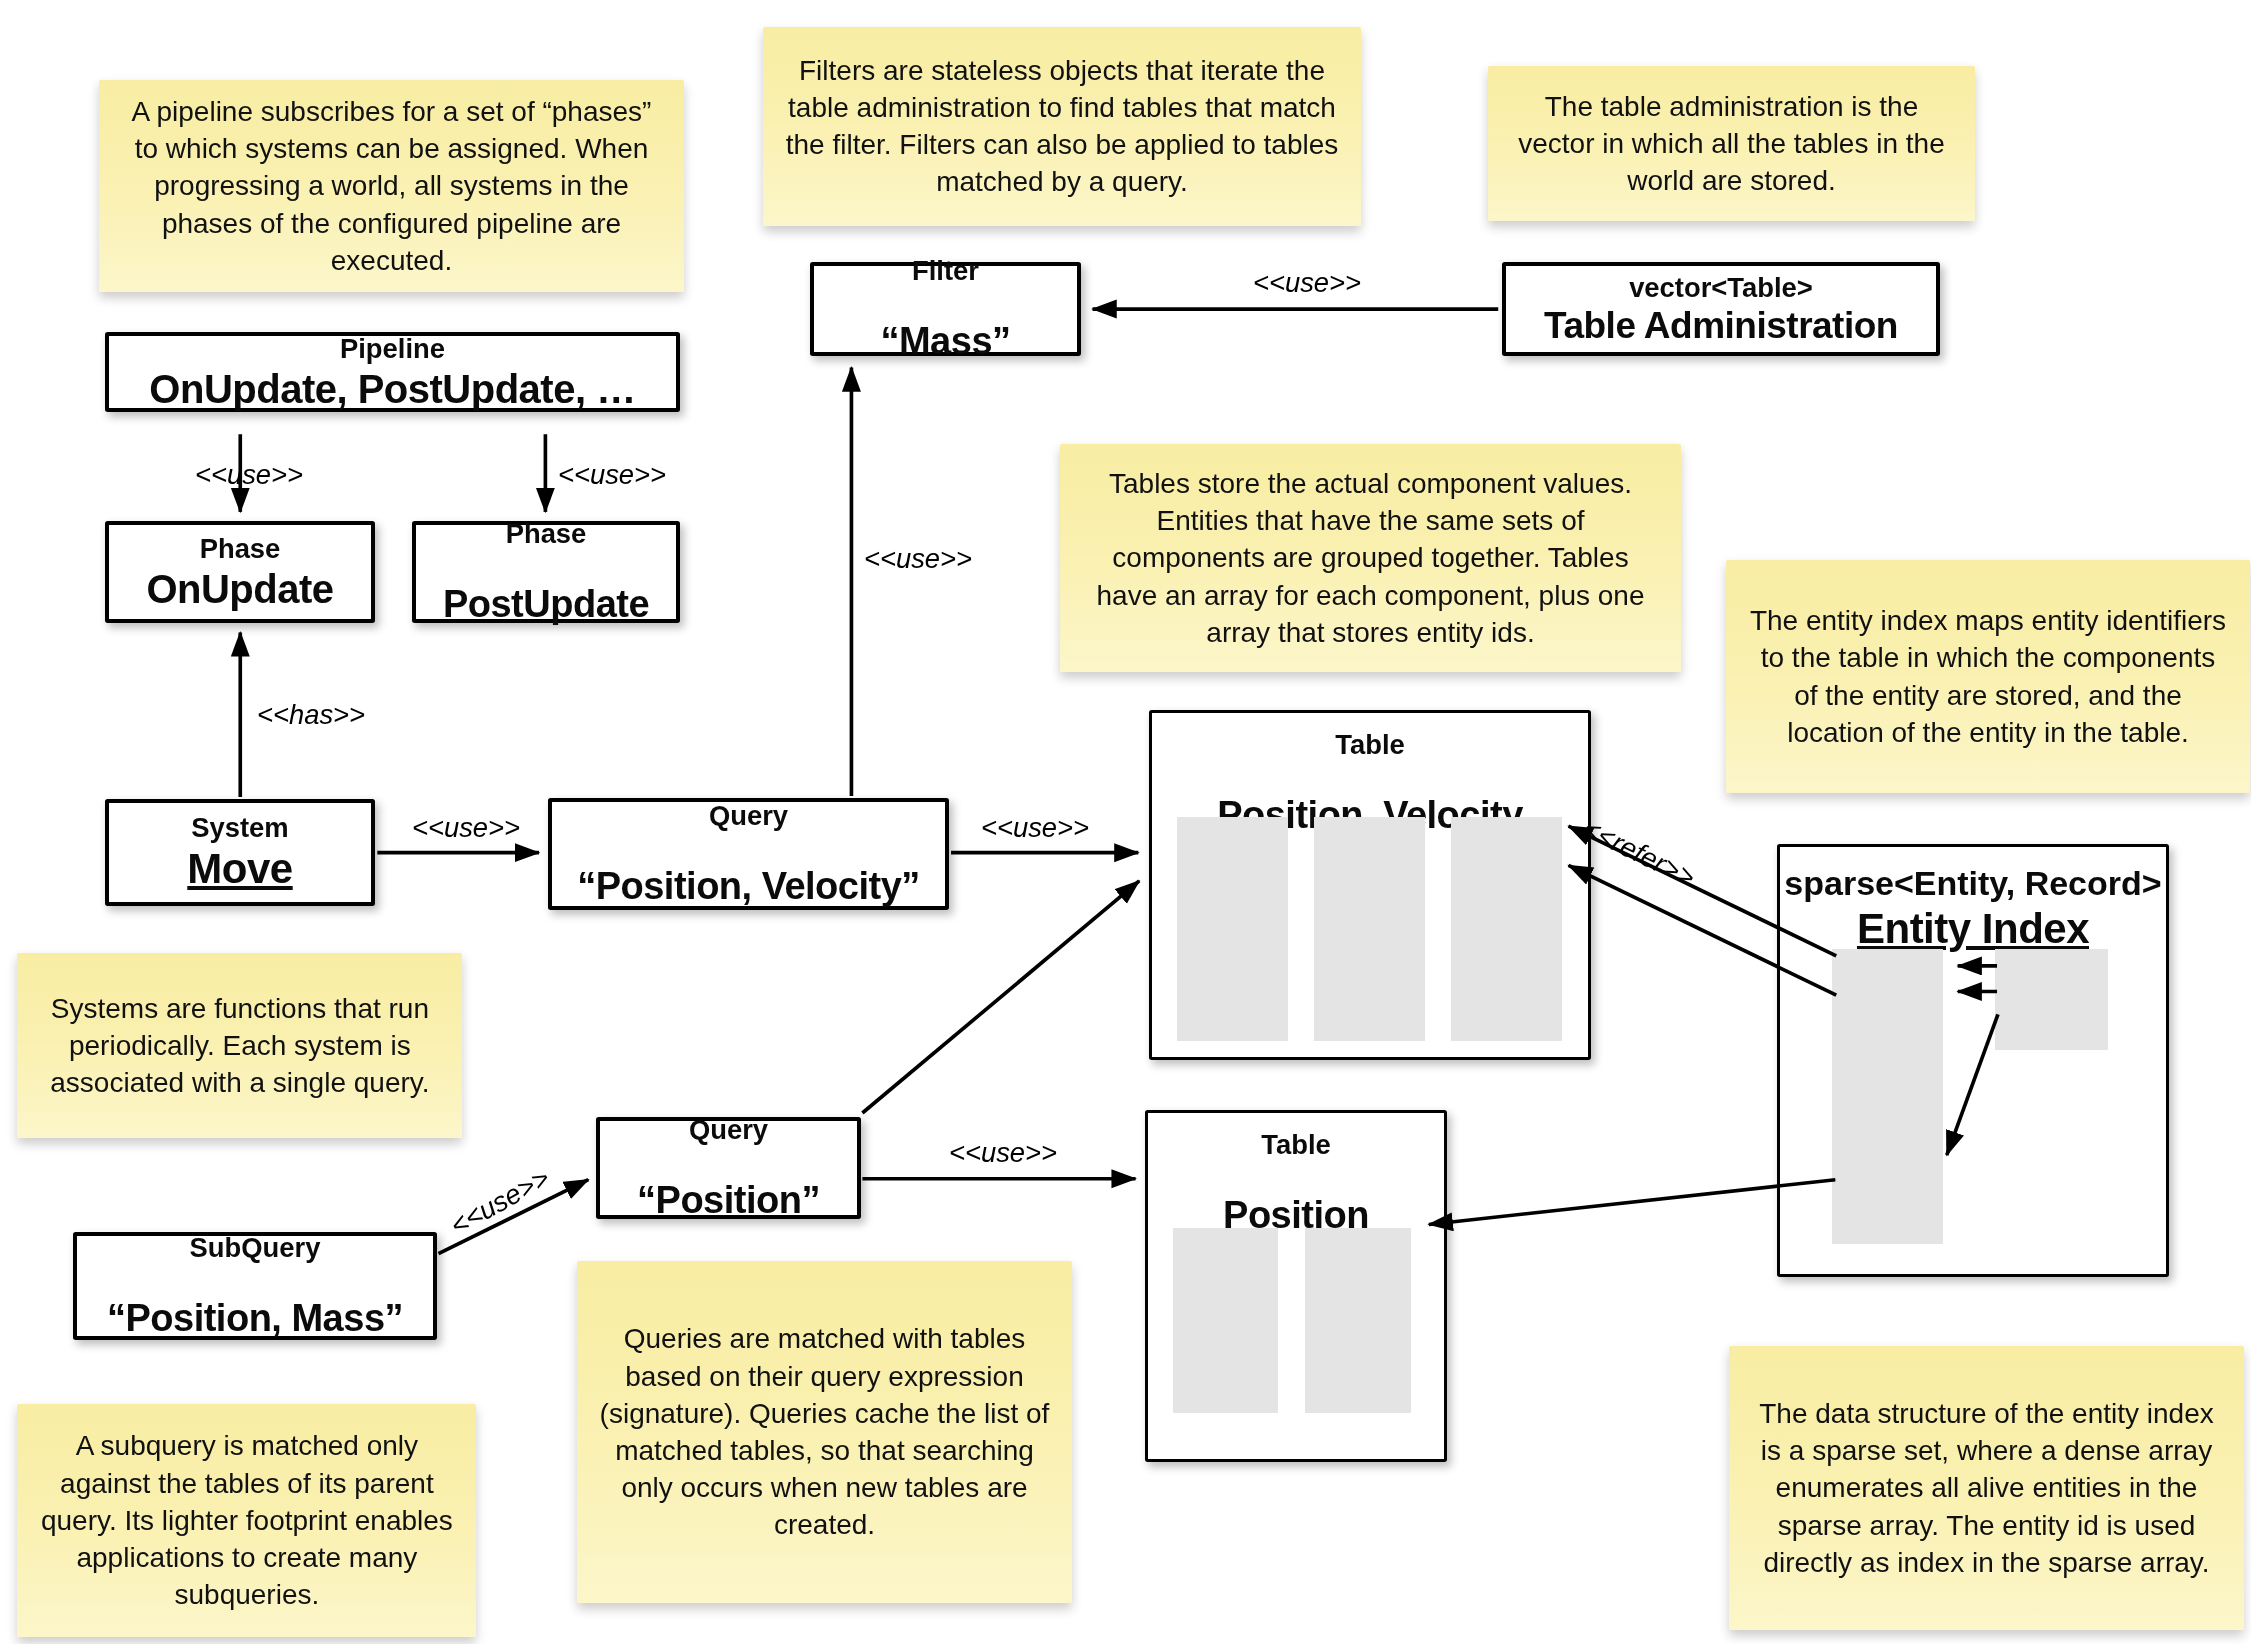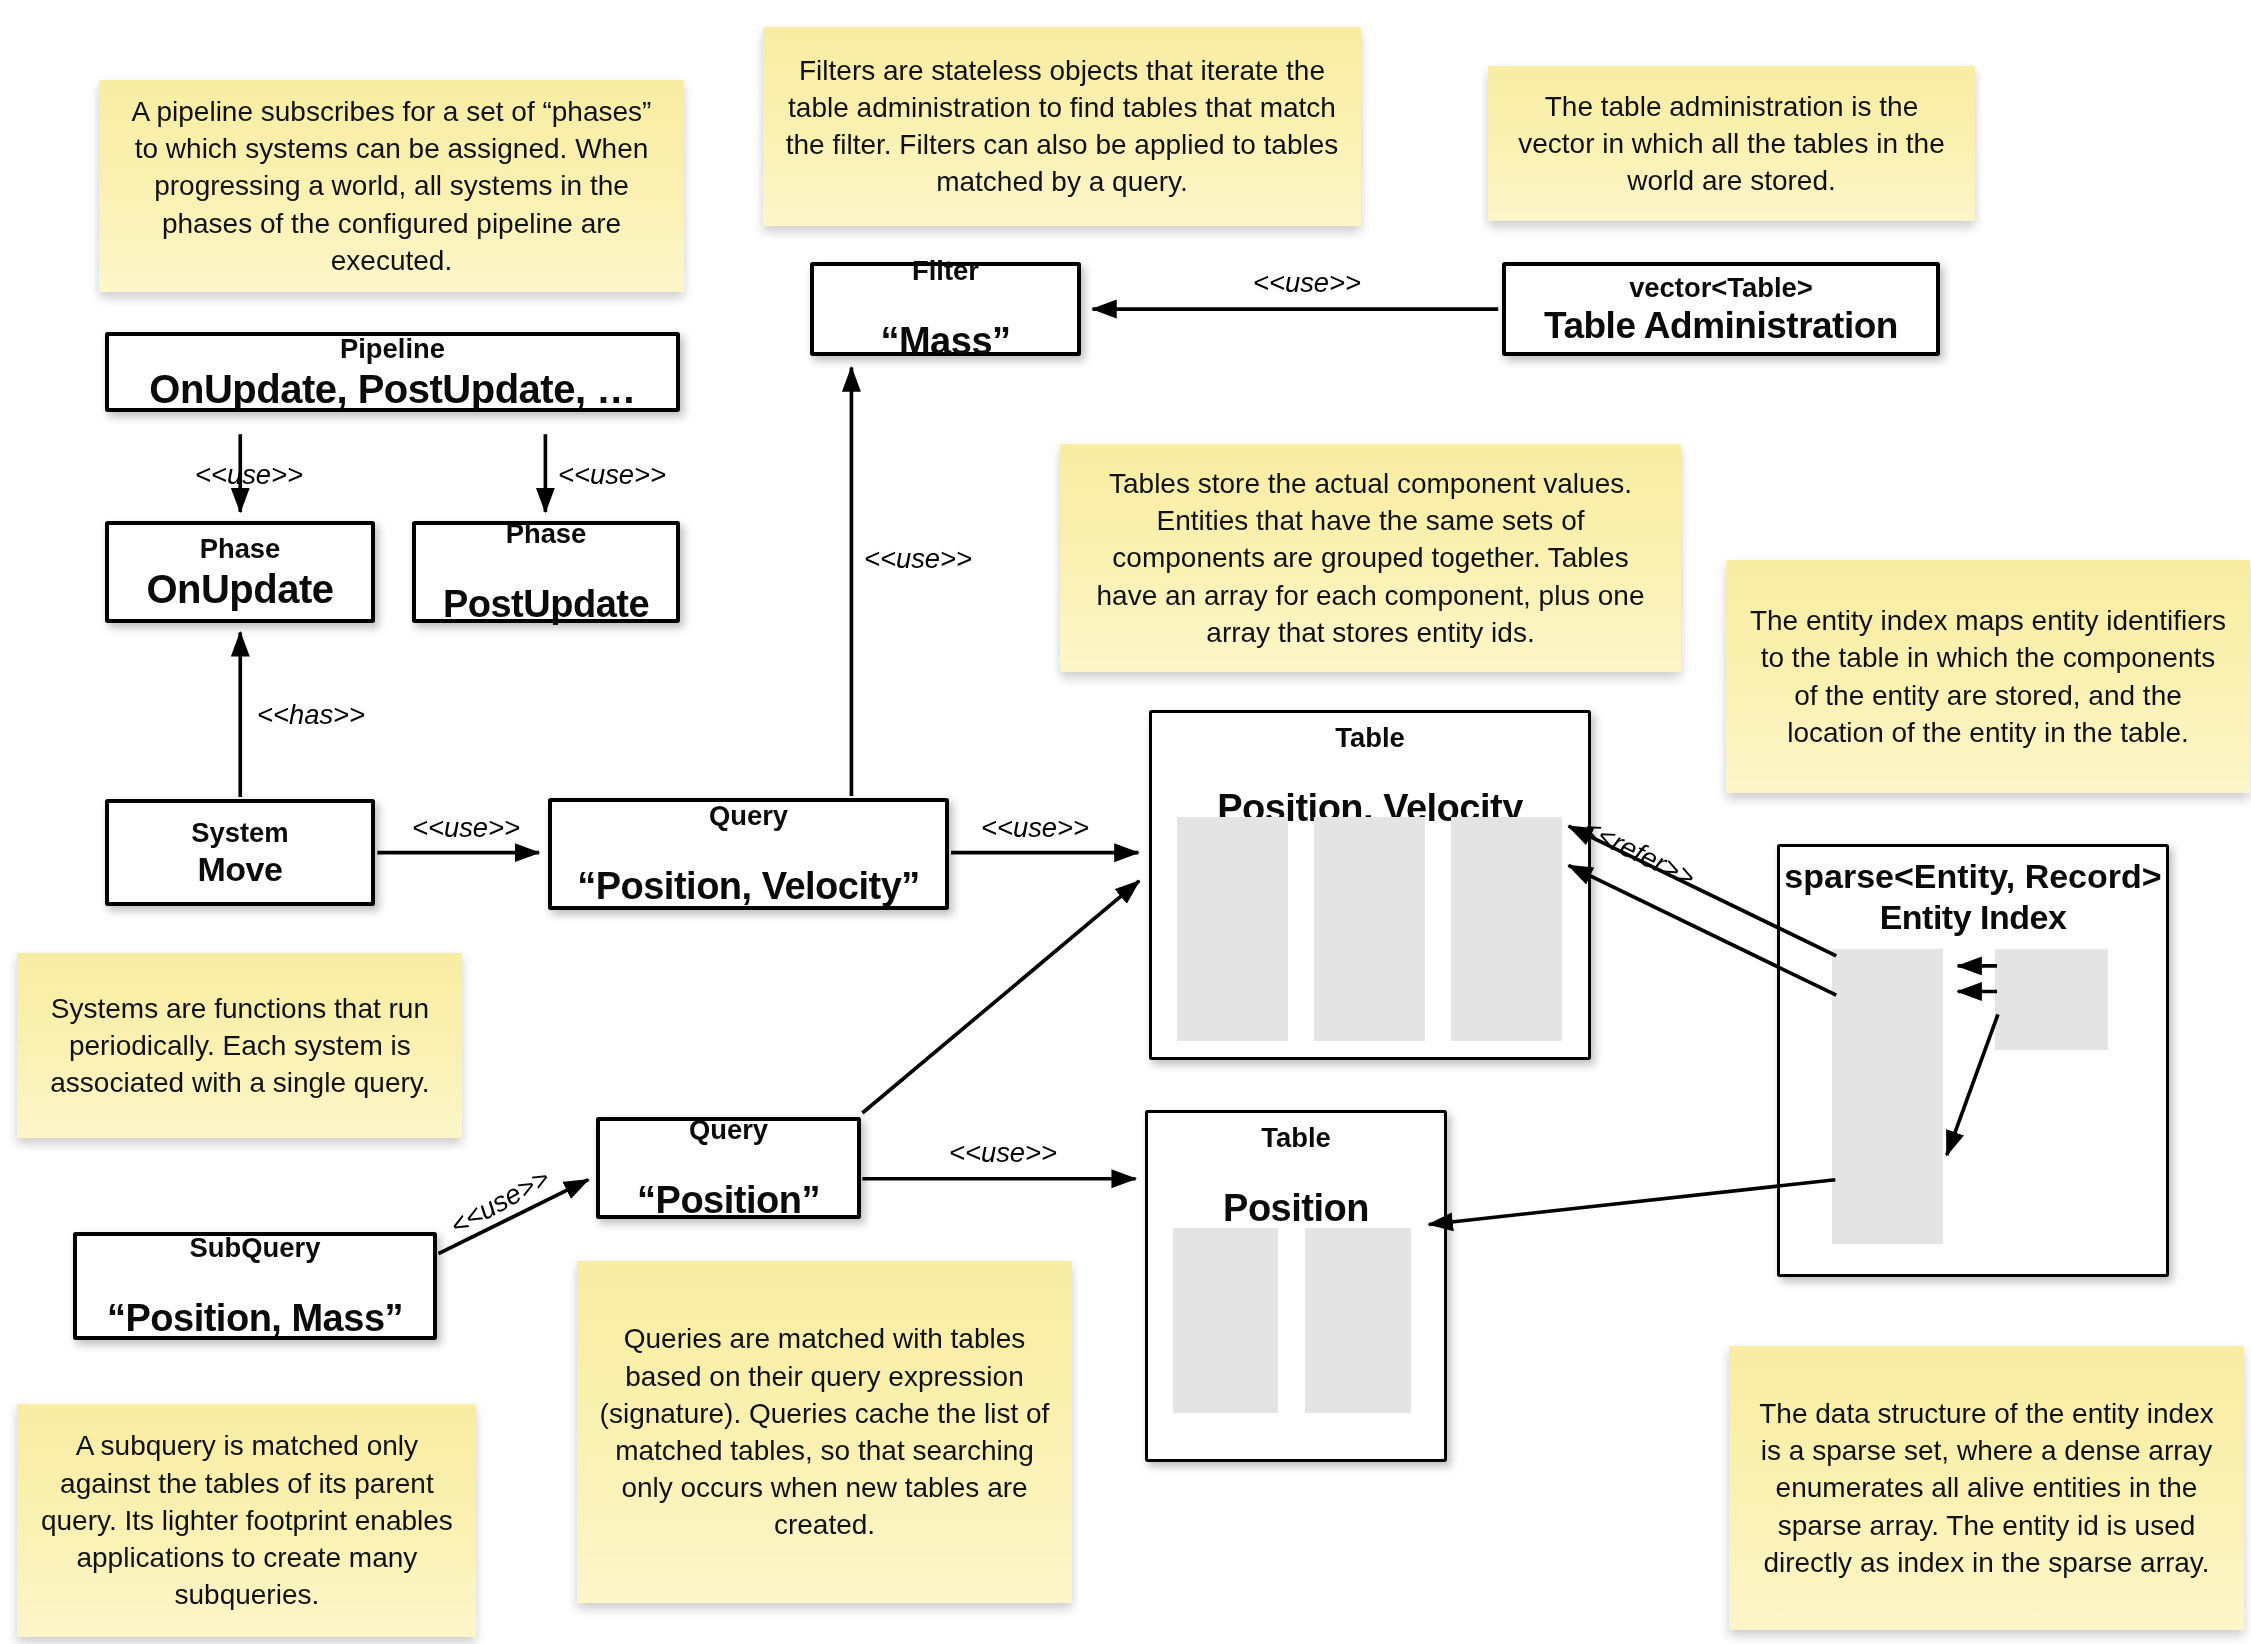--- a/index.html
+++ b/index.html
@@ -16,27 +16,27 @@
     display:flex;align-items:center;justify-content:center;
     text-align:center;font-size:28px;line-height:1.33;color:#111;
     padding:9.1px 20px;box-sizing:border-box;
   }
   .uml-box{
     position:absolute;z-index:20;background:#ffffff;border:4.6px solid #000;border-radius:2.7px;
     box-shadow:3.7px 4.6px 8.2px rgba(0,0,0,0.25);
     display:flex;flex-direction:column;align-items:center;justify-content:center;
     box-sizing:border-box;text-align:right;
   }
-  .uml-box.thin{border-width:3.7px;justify-content:flex-start;padding-top:8px;}
+  .uml-box.thin{border-width:3.7px;justify-content:flex-start;padding-top:15px;}
   .stereo{font-weight:700;font-size:27.4px;line-height:1.25;}
   .stereo.big{font-size:34px;}
   .bname{font-weight:700;font-size:40px;line-height:1.15;letter-spacing:-0.5px;}
   .bname.n42{font-size:38px;margin-top:32px;}
   .bname.n40{font-size:37px;}
-  .bname.n46{font-size:34px;}
+  .bname.n46{font-size:42px;text-decoration:underline;}
   .gcol{position:absolute;background:#e4e4e4;z-index:21;}
   .elabel{
     position:absolute;z-index:40;font-style:italic;font-size:27.4px;white-space:nowrap;
     transform:translate(-50%,-50%);color:#000;
   }
   .elabel.rot-refer{transform:translate(-50%,-50%) rotate(26deg);}
   .elabel.rot-sub{transform:translate(-50%,-50%) rotate(-29deg);}
 </style>
 </head>
 <body>

